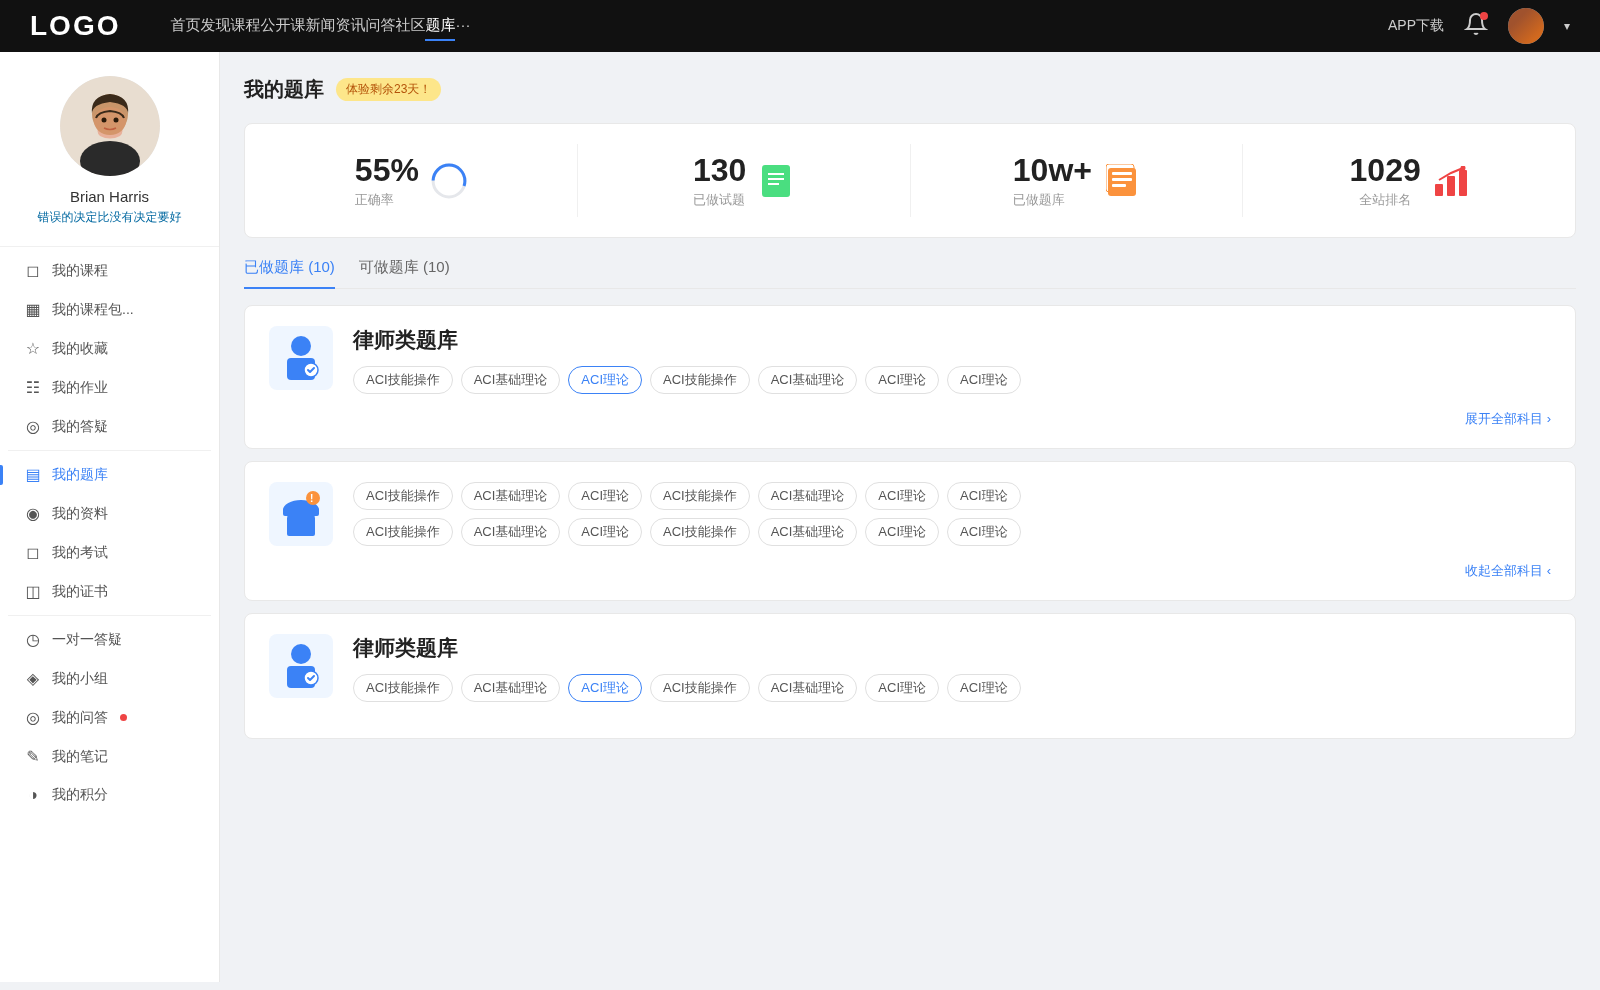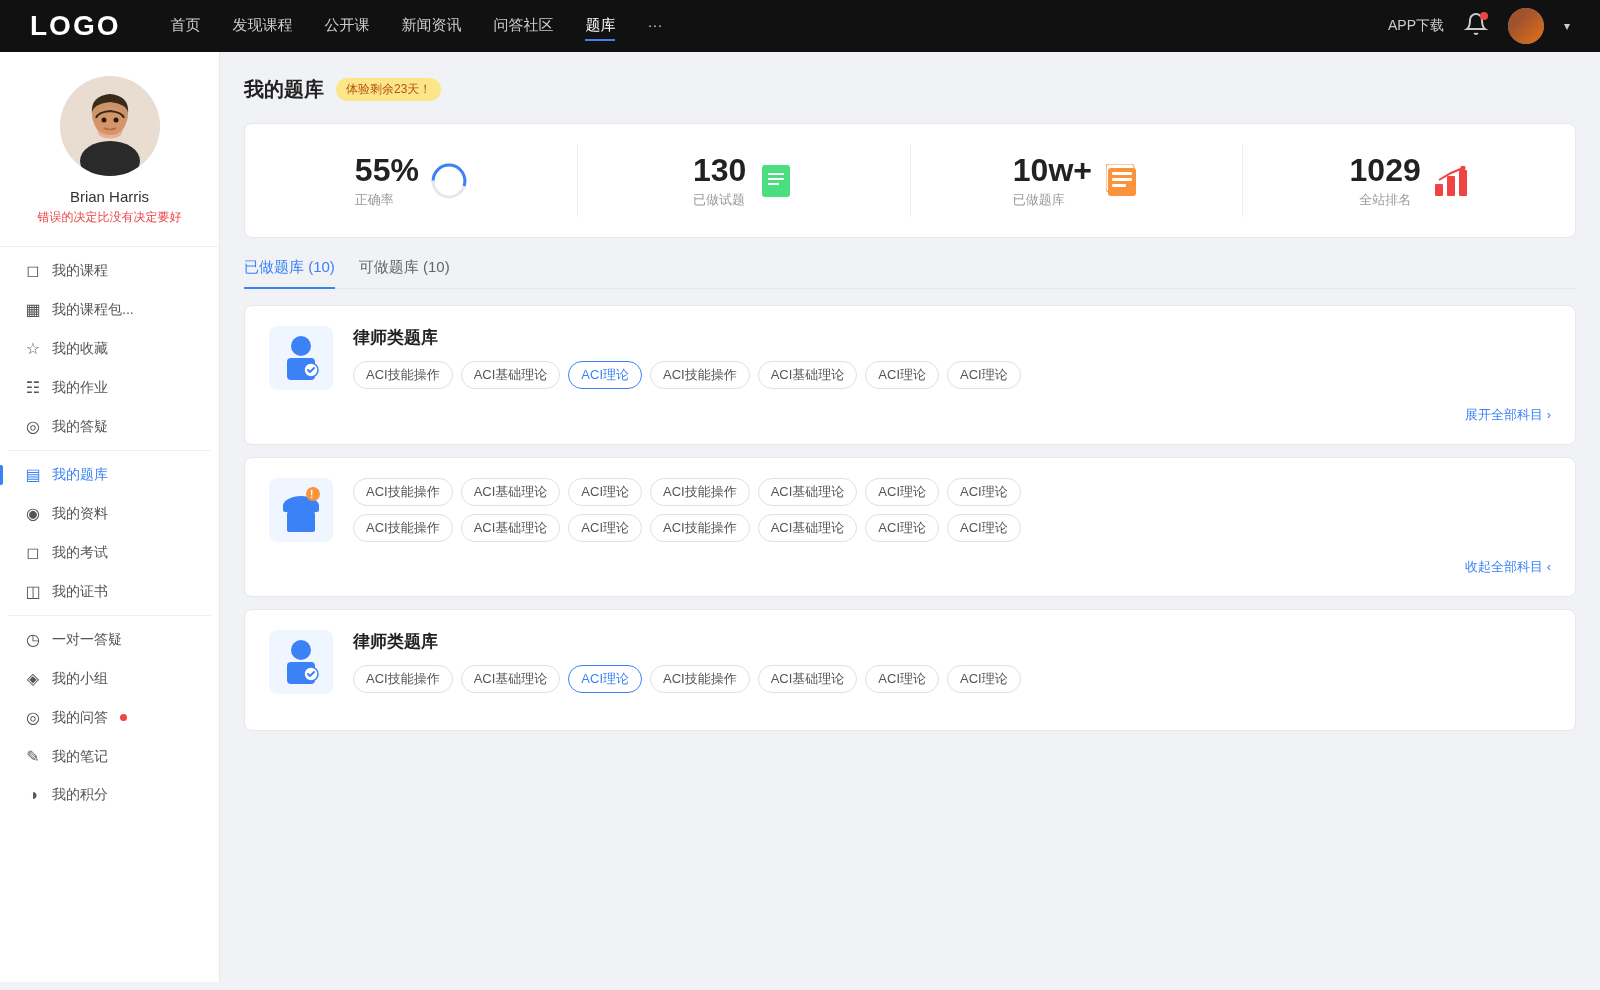--- a/index.html
+++ b/index.html
@@ -16,21 +16,20 @@
     }
     .topnav-logo {
       color: #fff;
       font-size: 28px;
       font-weight: bold;
       letter-spacing: 2px;
       margin-right: 50px;
     }
     .topnav-menu {
       display: flex;
-      gap: 32px;
       flex: 1;
     }
     .topnav-menu-item {
       color: #ccc;
       font-size: 15px;
       cursor: pointer;
       padding: 4px 0;
     }
     .topnav-menu-item.active {
       color: #fff;
@@ -111,21 +110,21 @@
       margin-bottom: 12px;
     }
     .sidebar-name {
       font-size: 15px;
       font-weight: 500;
       color: #333;
       margin-bottom: 4px;
     }
     .sidebar-subtitle {
       font-size: 12px;
-      color: #ef4444;
+      color: #0369a1;
       margin-bottom: 16px;
       text-align: right;
       padding: 0 12px;
     }
     .sidebar-divider {
       width: 100%;
       height: 1px;
       background: #f0f0f0;
       margin: 4px 0;
     }
@@ -281,21 +280,21 @@
       width: 64px;
       height: 64px;
       border-radius: 8px;
       background: #eff6ff;
       display: flex;
       align-items: center;
       justify-content: center;
       flex-shrink: 0;
     }
     .qbank-title {
-      font-size: 17px;
+      font-size: 21px;
       font-weight: 600;
       color: #222;
       margin-bottom: 12px;
     }
     .qbank-tags {
       display: flex;
       flex-wrap: wrap;
       gap: 8px;
     }
     .tag {

